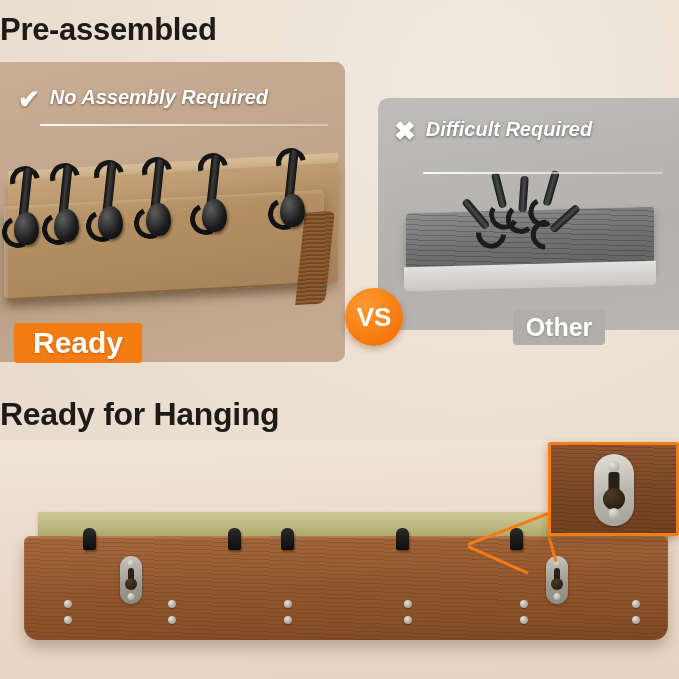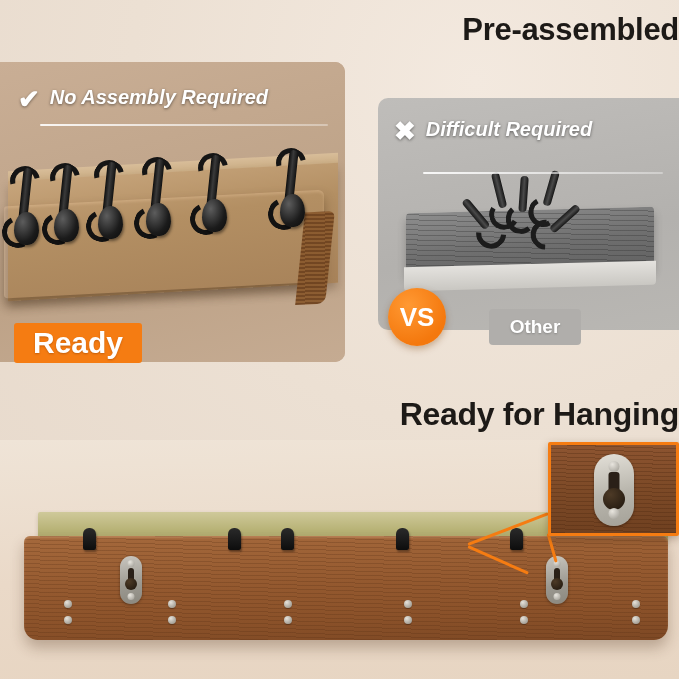--- a/index.html
+++ b/index.html
@@ -9,21 +9,21 @@
     background:#ece0d4;
   }
   #stage{
     position:relative;width:679px;height:679px;
     background:
       radial-gradient(circle at 70% 12%, #f3e9df 0%, #ece0d3 45%, #e6d8ca 100%);
   }
 
   
   .section-title{
-    position:absolute;left:0;width:679px;text-align:right;
+    position:absolute;left:0;width:679px;text-align:left;
     font-weight:bold;color:#1d1a17;letter-spacing:-0.3px;
   }
   #title-top{top:12px;font-size:31px;}
   #title-bottom{top:396px;font-size:32px;}
 
   
   #panel-left{
     position:absolute;left:0px;top:62px;width:345px;height:300px;
     border-radius:0 10px 10px 0;
     background:linear-gradient(160deg,#c3a versus 0%, #c2a78e 0%, #b59madea 0%);
@@ -144,30 +144,29 @@
   .badge{
     position:absolute;font-weight:bold;color:#fff;
     display:flex;align-items:center;justify-content:center;
   }
   #badge-dseap{
     left:14px;top:323px;width:128px;height:40px;
     background:#f57c12;border-radius:3px;font-size:30px;
     text-shadow:0 1px 2px rgba(120,50,0,.4);
   }
   #badge-other{
-    left:489px;top:309px;width:92px;height:36px;
-    background:#b0aeab;border-radius:4px;font-size:19px;
+    left:513px;top:309px;width:92px;height:36px;
+    background:#b0aeab;border-radius:4px;font-size:25px;
     text-shadow:0 1px 2px rgba(70,70,70,.35);
   }
   #badge-vs{
     left:345px;top:288px;width:58px;height:58px;
     background:radial-gradient(circle at 35% 30%,#ff9933,#f4780d 70%);
     border-radius:50%;font-size:26px;
     box-shadow:0 3px 7px rgba(120,60,0,.35);
-    margin-left:43px;
   }
 
   
   #bottom-photo{
     position:absolute;left:0;top:440px;width:679px;height:239px;
     background:linear-gradient(178deg,#efe4d7 0%,#ead9c8 55%,#e7d5c2 100%);
     overflow:hidden;
   }
   .green-strip{
     position:absolute;left:38px;top:512px;width:630px;height:32px;

